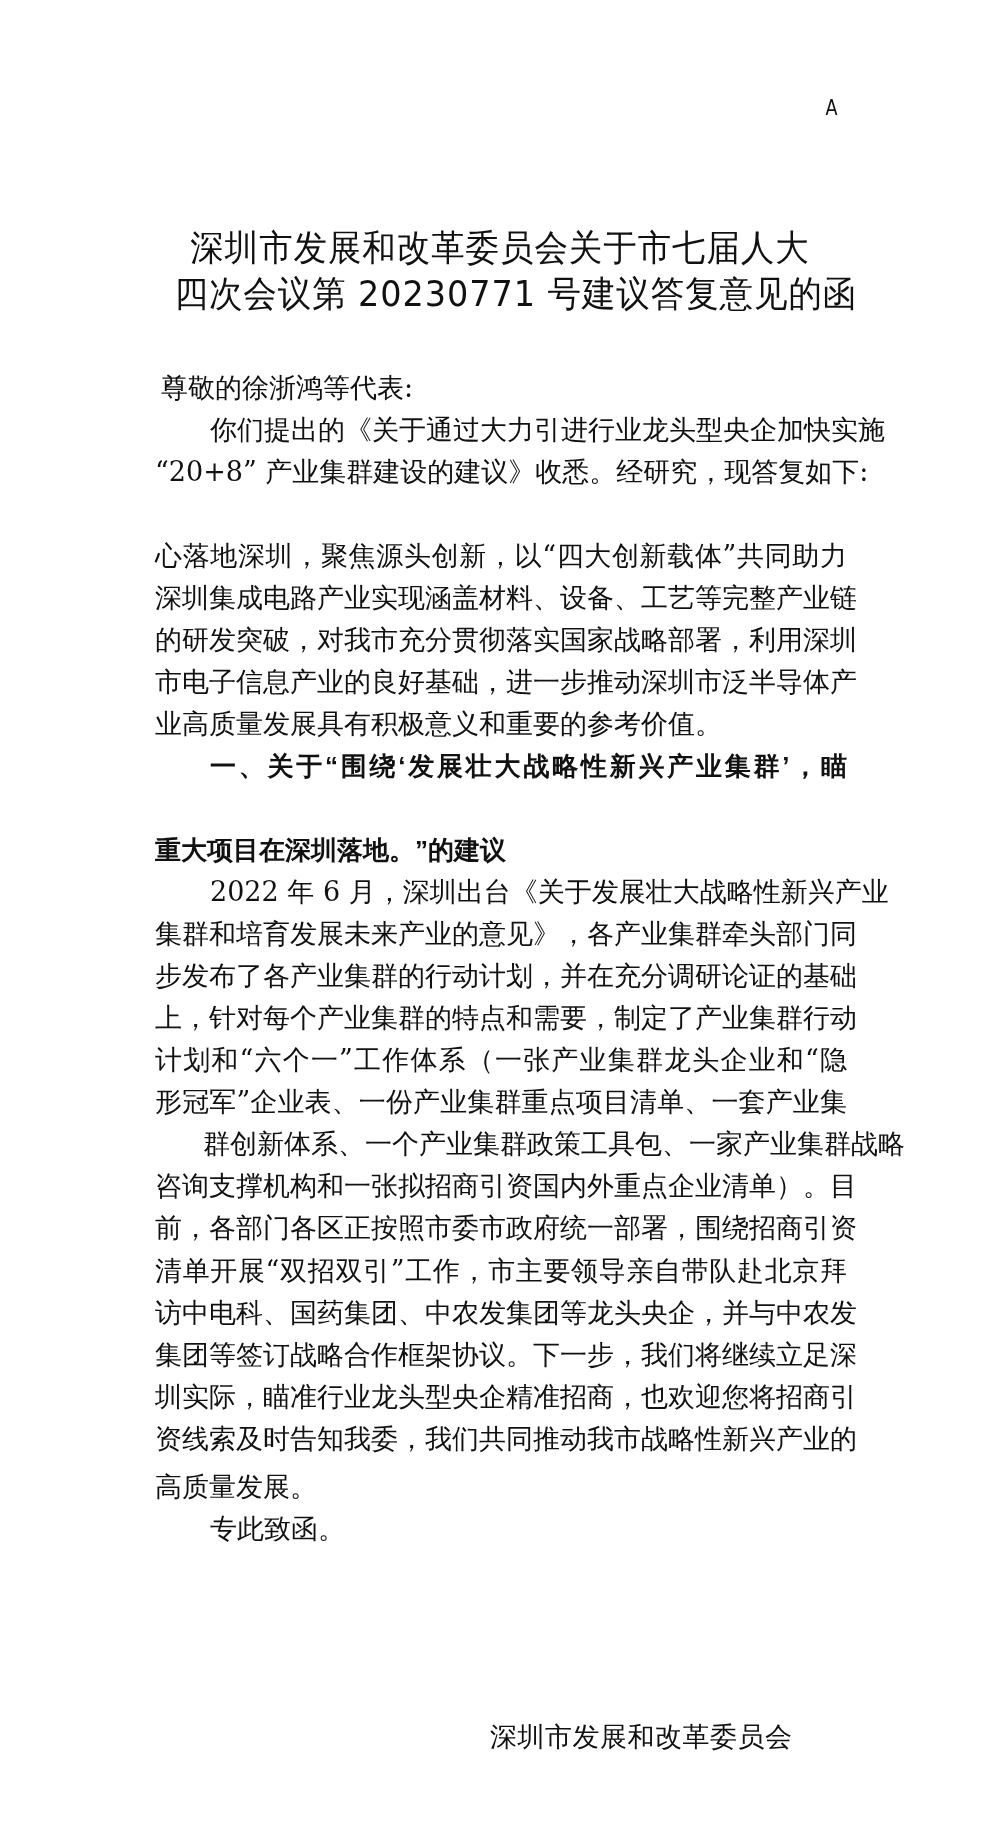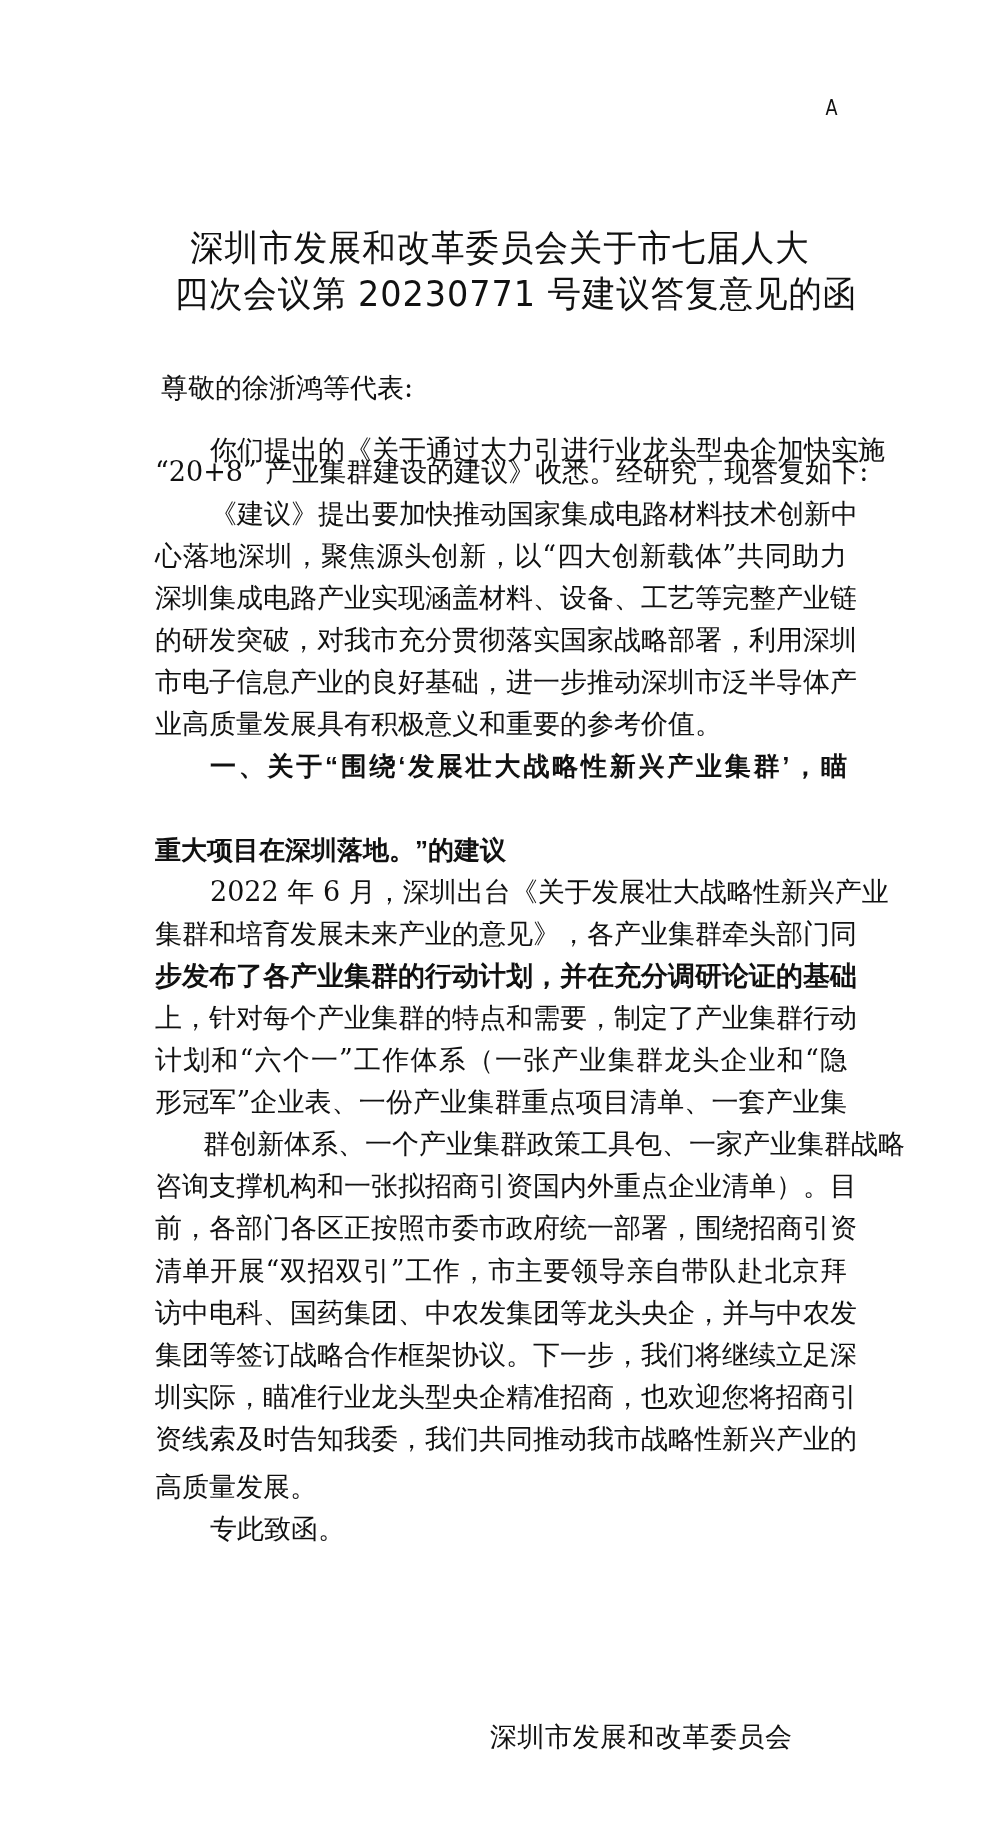--- a/index.html
+++ b/index.html
@@ -17,35 +17,34 @@
 <body>
 
 <div class="page">
   <div class="mark">A</div>
 
   <div class="title-line" style="top:226px;">深圳市发展和改革委员会关于市七届人大</div>
   <div class="title-line" style="top:272px;">四次会议第 20230771 号建议答复意见的函</div>
 
   <div class="line last" style="top:367px;margin-left:6px;">尊敬的徐浙鸿等代表:</div>
 
-  <div class="line indent" style="top:409px;margin-top:20px;">你们提出的《关于通过大力引进行业龙头型央企加快实施</div>
+  <div class="line indent" style="top:409px;">你们提出的《关于通过大力引进行业龙头型央企加快实施</div>
   <div class="line" style="top:451px;">“20+8” 产业集群建设的建议》收悉。经研究，现答复如下:</div>
-  <div class="line indent" style="top:493px;">《建议》提出要加快推动国家集成电路材料技术创新中</div>
   <div class="line" style="top:535px;">心落地深圳，聚焦源头创新，以“四大创新载体”共同助力</div>
   <div class="line" style="top:577px;">深圳集成电路产业实现涵盖材料、设备、工艺等完整产业链</div>
   <div class="line" style="top:619px;">的研发突破，对我市充分贯彻落实国家战略部署，利用深圳</div>
   <div class="line" style="top:661px;">市电子信息产业的良好基础，进一步推动深圳市泛半导体产</div>
   <div class="line last" style="top:703px;">业高质量发展具有积极意义和重要的参考价值。</div>
 
   <div class="line indent bold" style="top:745px;">一、关于“围绕‘发展壮大战略性新兴产业集群’，瞄</div>
   <div class="line bold last" style="top:829px;">重大项目在深圳落地。”的建议</div>
 
   <div class="line indent" style="top:871px;">2022 年 6 月，深圳出台《关于发展壮大战略性新兴产业</div>
   <div class="line" style="top:913px;">集群和培育发展未来产业的意见》，各产业集群牵头部门同</div>
-  <div class="line" style="top:955px;font-weight:bold;">步发布了各产业集群的行动计划，并在充分调研论证的基础</div>
+  <div class="line" style="top:955px;">步发布了各产业集群的行动计划，并在充分调研论证的基础</div>
   <div class="line" style="top:997px;">上，针对每个产业集群的特点和需要，制定了产业集群行动</div>
   <div class="line" style="top:1039px;">计划和“六个一”工作体系（一张产业集群龙头企业和“隐</div>
   <div class="line" style="top:1081px;">形冠军”企业表、一份产业集群重点项目清单、一套产业集</div>
   <div class="line" style="top:1123px;margin-left:48px;">群创新体系、一个产业集群政策工具包、一家产业集群战略</div>
   <div class="line" style="top:1165px;">咨询支撑机构和一张拟招商引资国内外重点企业清单）。目</div>
   <div class="line" style="top:1207px;">前，各部门各区正按照市委市政府统一部署，围绕招商引资</div>
   <div class="line" style="top:1250px;">清单开展“双招双引”工作，市主要领导亲自带队赴北京拜</div>
   <div class="line" style="top:1292px;">访中电科、国药集团、中农发集团等龙头央企，并与中农发</div>
   <div class="line" style="top:1334px;">集团等签订战略合作框架协议。下一步，我们将继续立足深</div>
   <div class="line" style="top:1376px;">圳实际，瞄准行业龙头型央企精准招商，也欢迎您将招商引</div>

